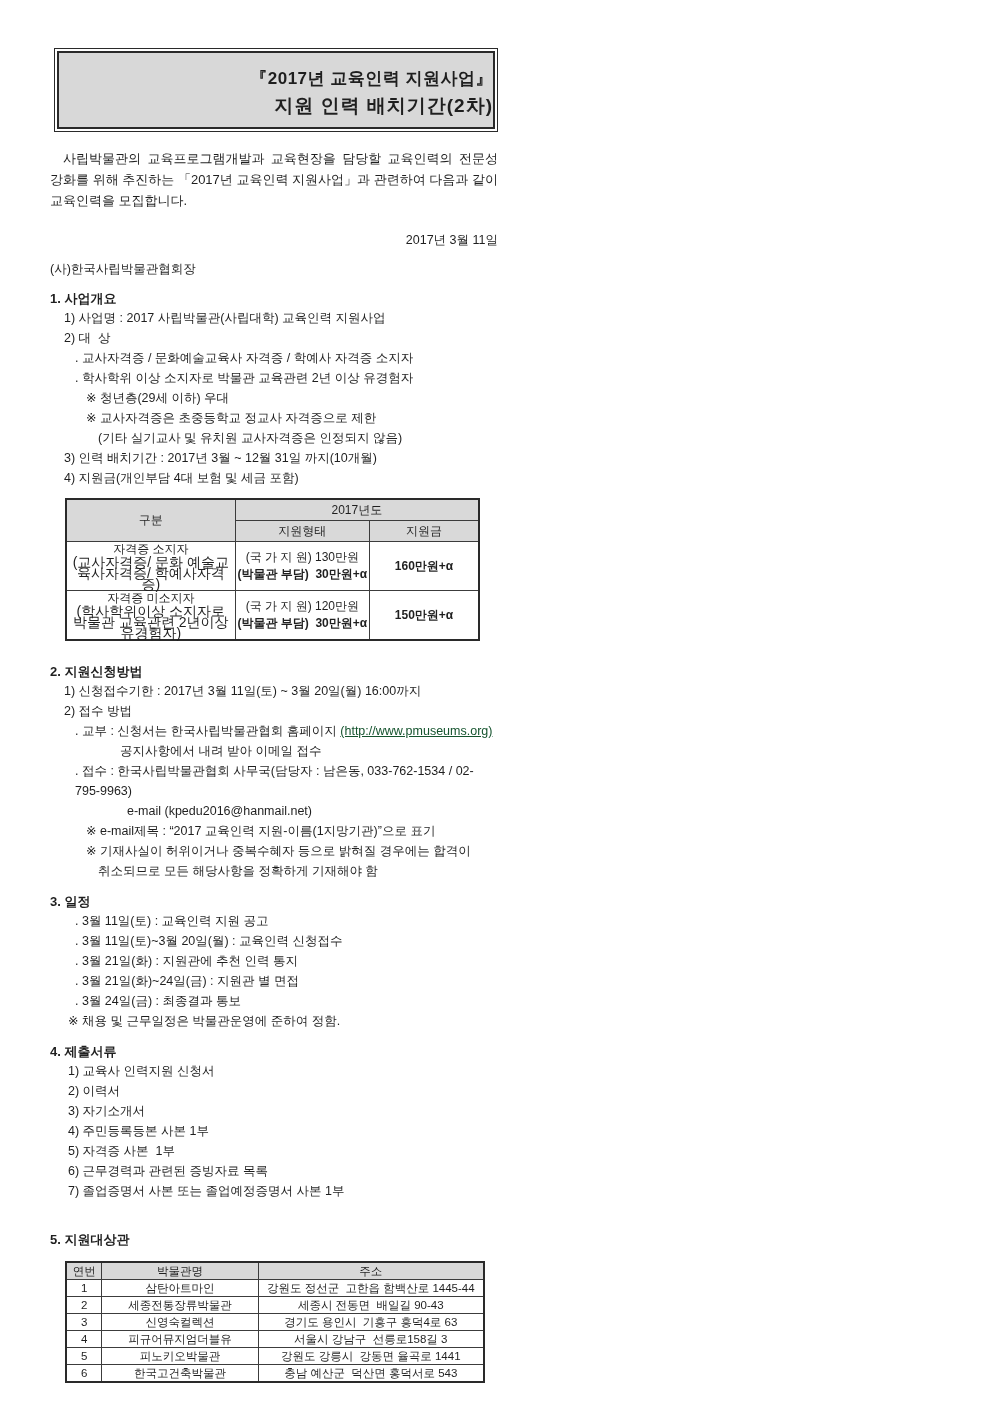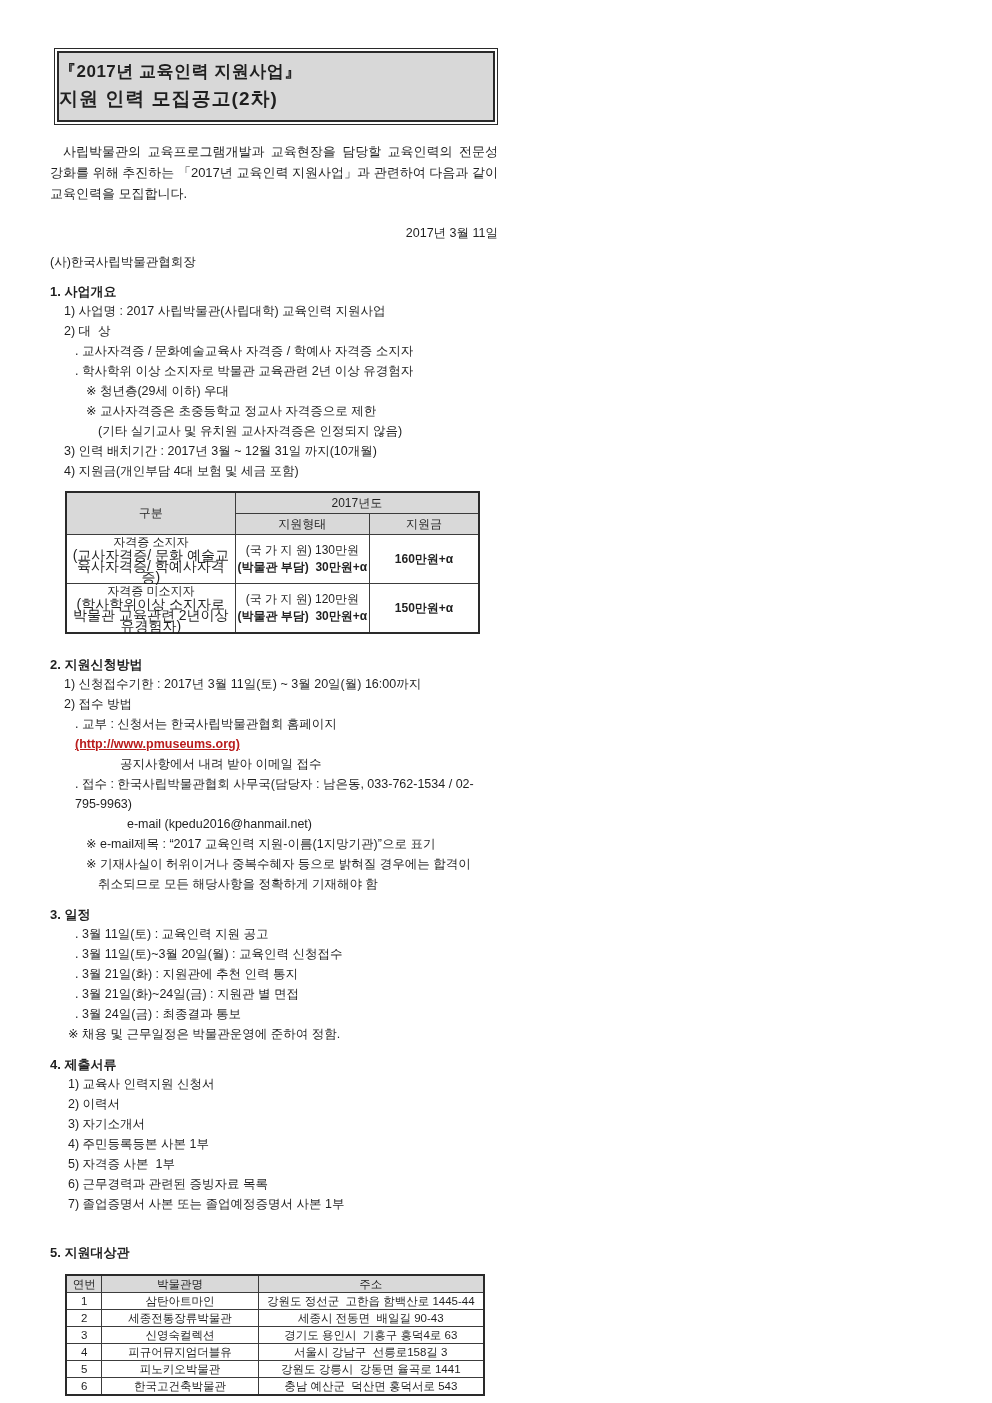--- a/index.html
+++ b/index.html
@@ -4,36 +4,36 @@
 <style>
   html,body{margin:0;padding:0;background:#ffffff;}
   .page{
     position:relative;width:992px;height:1403px;background:#ffffff;overflow:hidden;
     font-family:"Liberation Sans","DejaVu Sans",sans-serif;color:#1f1f1f;
   }
   .content{position:absolute;left:50px;top:48px;width:448px;}
 
   
   .title-box{margin-left:4px;border:1px solid #2a2a2a;padding:2px;background:#ffffff;}
-  .title-inner{border:2px solid #2a2a2a;background:#d8d8d8;text-align:left;padding:7px 0 8px;}
+  .title-inner{border:2px solid #2a2a2a;background:#d8d8d8;text-align:right;padding:14px 0 8px;}
   .title-l1{font-size:17px;font-weight:bold;letter-spacing:.5px;}
   .title-l2{font-size:19px;font-weight:bold;margin-top:3px;letter-spacing:1px;}
 
   .intro{margin-top:16px;font-size:13px;line-height:21px;text-align:justify;text-indent:13px;}
   .date-line{margin-top:21px;text-align:right;font-size:12.5px;}
   .sig-line{margin-top:12px;text-align:left;font-size:12.5px;}
 
   .sec-h{font-size:13px;font-weight:bold;}
   .mt26{margin-top:12px;} .mt22{margin-top:22px;} .mt30{margin-top:30px;}
   .line{font-size:12.5px;line-height:20px;white-space:pre-wrap;}
   .ind1{padding-left:14px;} .ind2{padding-left:25px;} .ind3{padding-left:36px;}
   .ind4{padding-left:48px;} .indg{padding-left:70px;} .inde{padding-left:77px;}
   .ind5{padding-left:18px;}
 
-  a.doc-link{color:#b91c1c;text-decoration:underline;cursor:pointer;font-weight:bold;}
+  a.doc-link{color:#14532d;text-decoration:underline;cursor:pointer;}
 
   table{border-collapse:collapse;margin-left:15px;}
   .t1{width:415px;margin-top:10px;border:2px solid #2a2a2a;}
   .t1 td{border:1px solid #3c3c3c;text-align:center;vertical-align:middle;font-size:12px;padding:0;}
   .t1 .hd{background:#d9d9d9;height:20px;}
   .t1 .body-row td{height:48px;}
   .cat-main{font-size:12px;line-height:14px;}
   .cat-sub{font-size:14px;line-height:11px;display:block;padding:1px 2px 0;}
   .type-l1{font-size:12px;line-height:17px;white-space:pre-wrap;}
   .type-l2{font-size:12px;line-height:17px;font-weight:bold;white-space:pre-wrap;}
@@ -45,21 +45,21 @@
 </style>
 </head>
 <body>
 
 <div class="page">
   <div class="content">
 
     <div class="title-box">
       <div class="title-inner">
         <div class="title-l1">『2017년 교육인력 지원사업』</div>
-        <div class="title-l2">지원 인력 모집공고(2차)</div>
+        <div class="title-l2">지원 인력 배치기간(2차)</div>
       </div>
     </div>
 
     <div class="intro">사립박물관의 교육프로그램개발과 교육현장을 담당할 교육인력의 전문성 강화를 위해 추진하는 「2017년 교육인력 지원사업」과 관련하여 다음과 같이 교육인력을 모집합니다.</div>
 
     <div class="date-line">2017년 3월 11일</div>
     <div class="sig-line">(사)한국사립박물관협회장</div>
 
     <div class="sec-h mt26">1. 사업개요</div>
     <div>

